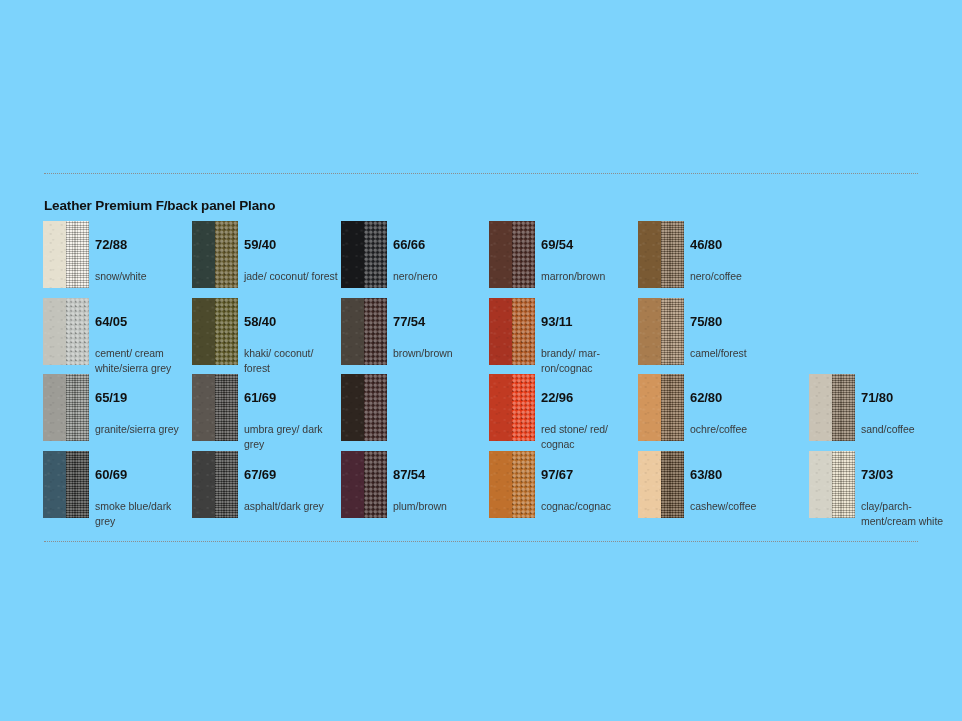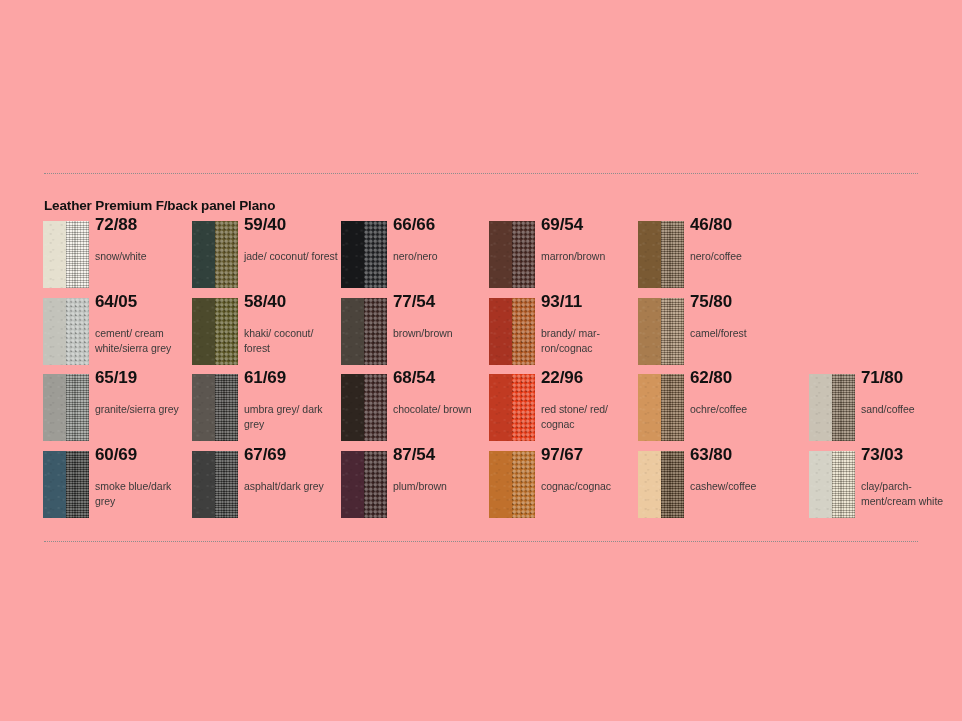--- a/index.html
+++ b/index.html
@@ -12,21 +12,21 @@
     height: 721px;
     font-family: "Liberation Sans", sans-serif;
     color: #1a1a1a;
     overflow: hidden;
   }
 
   #page {
     position: relative;
     width: 962px;
     height: 721px;
-    background: #fca5a5;
+    background: #7dd3fc;
   }
 
   
   .rule {
     position: absolute;
     left: 44px;
     width: 874px;
     height: 0;
     border-top: 1px dotted #8d8d8d;
   }
@@ -110,26 +110,27 @@
   }
 
   
   .label-block {
     position: absolute;
     left: 52px;
     top: -3px;
     width: 94px;
   }
   .code {
-    font-size: 17px;
+    font-size: 13px;
     font-weight: bold;
     color: #111111;
     line-height: 14px;
     letter-spacing: -0.1px;
     white-space: nowrap;
+    margin-top: 20px;
   }
   .name {
     margin-top: 17px;
     font-size: 10.5px;
     font-weight: normal;
     color: #3a3a3a;
     line-height: 15.2px;
     letter-spacing: -0.05px;
   }
 </style>
@@ -269,24 +270,20 @@
         <div class="label-block">
           <div class="code">61/69</div>
           <div class="name">umbra grey/ dark grey</div>
         </div>
       </div>
       <div class="swatch-cell col-2">
         <div class="chip">
           <div class="chip-half chip-left" style="background-color: rgb(46, 37, 31);"></div>
           <div class="chip-half chip-right pebble" style="background-color: rgb(58, 34, 32);"></div>
         </div>
-        <div class="label-block">
-          <div class="code">68/54</div>
-          <div class="name">chocolate/ brown</div>
-        </div>
       </div>
       <div class="swatch-cell col-3">
         <div class="chip">
           <div class="chip-half chip-left" style="background-color: rgb(193, 58, 34);"></div>
           <div class="chip-half chip-right pebble" style="background-color: rgb(227, 52, 16);"></div>
         </div>
         <div class="label-block">
           <div class="code">22/96</div>
           <div class="name">red stone/ red/ cognac</div>
         </div>

